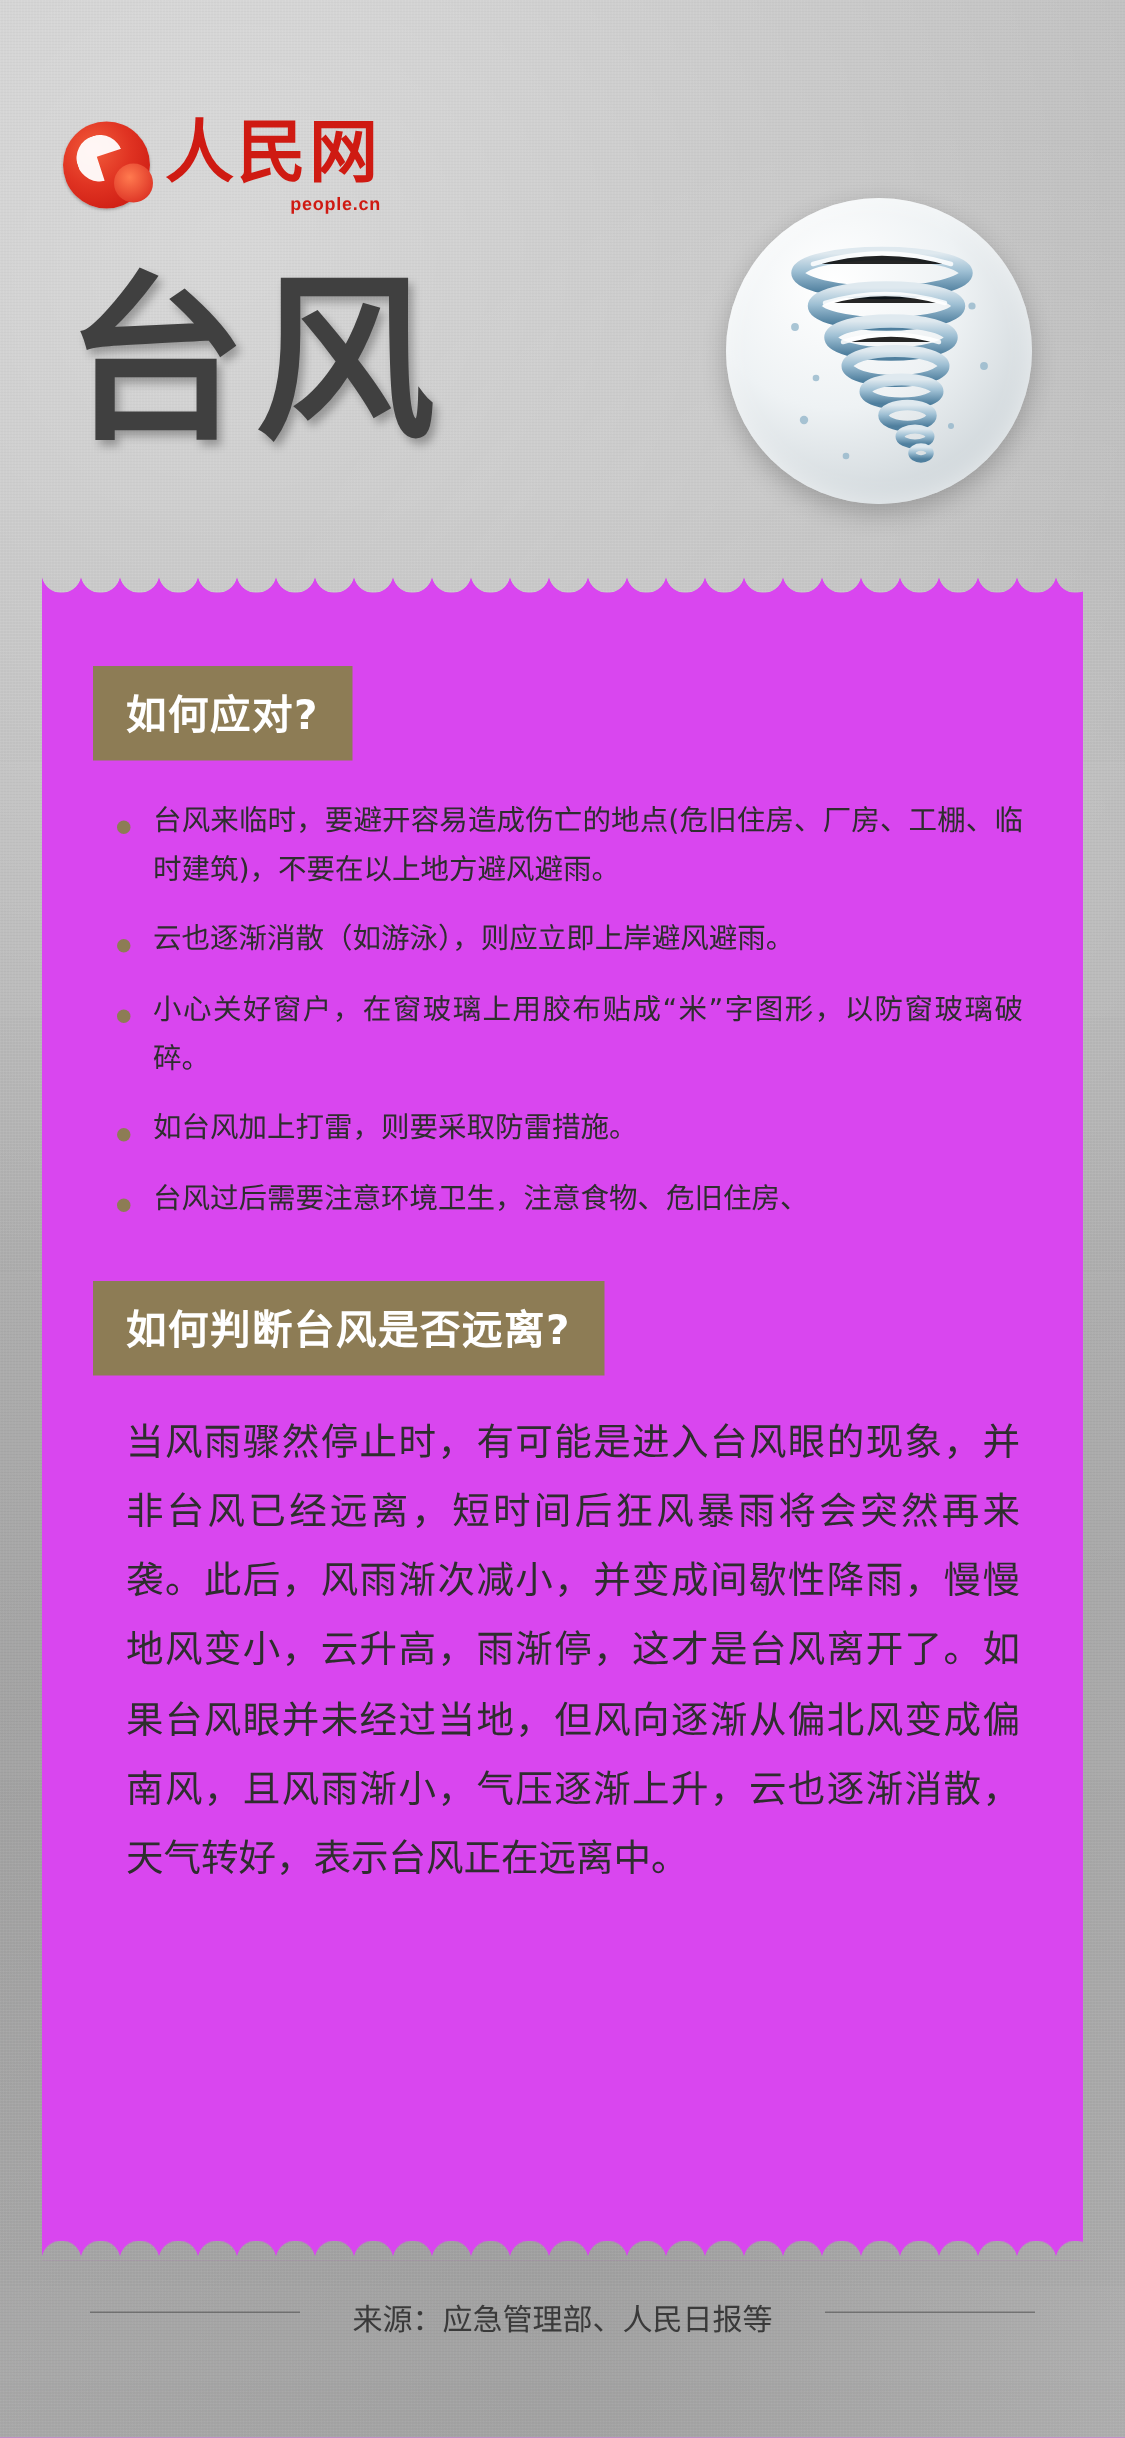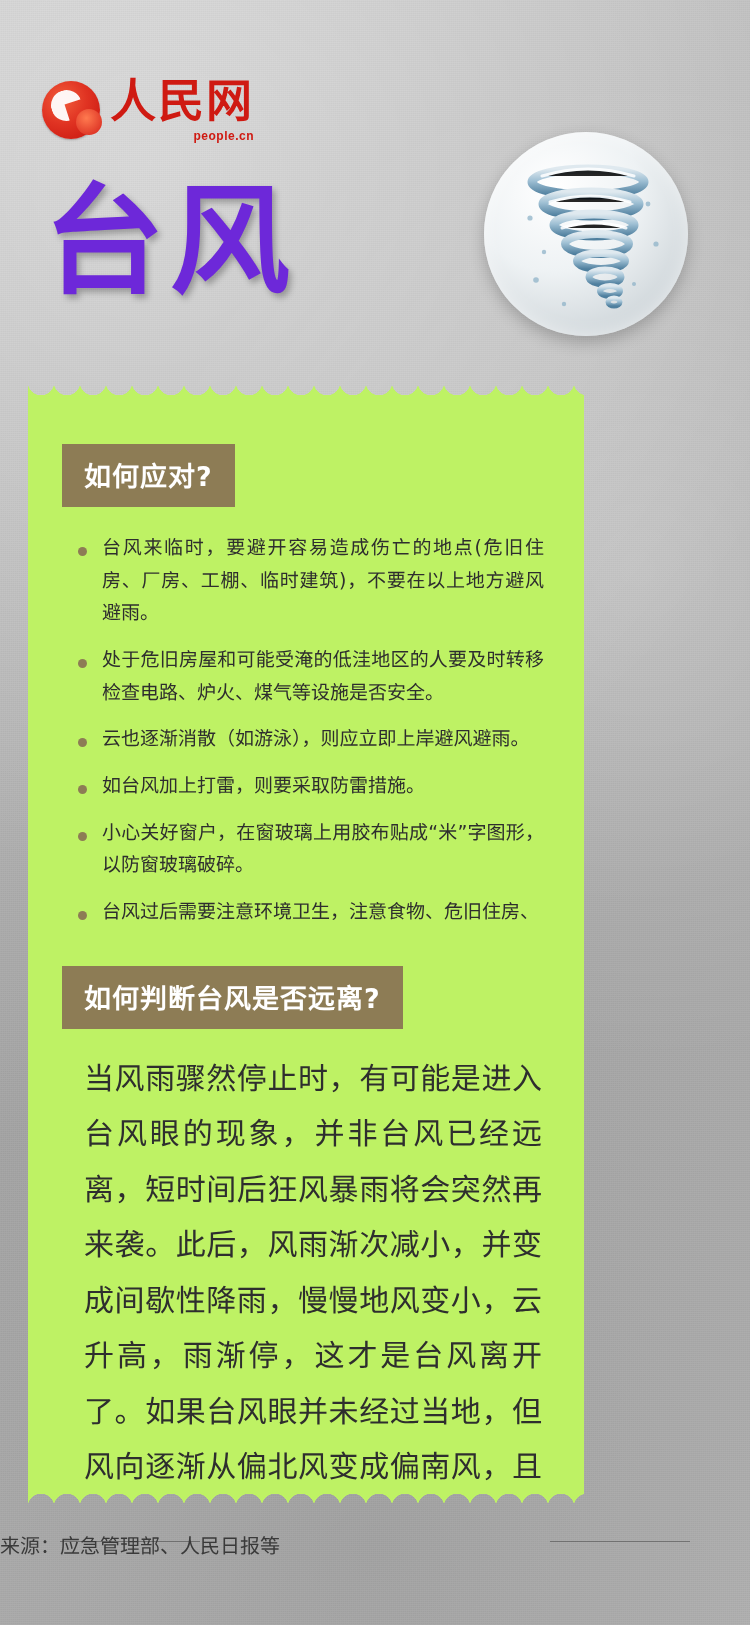--- a/index.html
+++ b/index.html
@@ -97,21 +97,21 @@
     letter-spacing: .5px;
   }
 
   .big-title {
     position: absolute;
     left: 44px;
     top: 182px;
     font-size: 120px;
     line-height: 1;
     font-weight: 700;
-    color: #6d28d9;
+    color: #404040;
     letter-spacing: 6px;
     font-family: "DejaVu Sans", "Liberation Sans", sans-serif;
     text-shadow: 3px 4px 6px rgba(0,0,0,.28);
   }
 
   .badge-circle {
     position: absolute;
     right: 62px;
     top: 132px;
     width: 204px;
@@ -121,23 +121,23 @@
     box-shadow: 0 6px 16px rgba(0,0,0,.22), inset 0 0 18px rgba(255,255,255,.6);
     overflow: hidden;
   }
   .badge-circle svg { display: block; }
 
   
   .card {
     position: absolute;
     left: 28px;
     top: 382px;
-    width: 556px;
+    width: 694px;
     height: 1125px;
-    background: #bef264;
+    background: #d946ef;
     box-shadow: 0 8px 26px rgba(0,0,0,.22);
     -webkit-mask:
       radial-gradient(circle 13px at 13px 0, transparent 0 13px, #000 13.5px) 0 0/26px 26px repeat-x,
       radial-gradient(circle 13px at 13px 26px, transparent 0 13px, #000 13.5px) 0 100%/26px 26px repeat-x,
       linear-gradient(#000, #000) 0 13px/100% calc(100% - 26px) no-repeat;
     mask:
       radial-gradient(circle 13px at 13px 0, transparent 0 13px, #000 13.5px) 0 0/26px 26px repeat-x,
       radial-gradient(circle 13px at 13px 26px, transparent 0 13px, #000 13.5px) 0 100%/26px 26px repeat-x,
       linear-gradient(#000, #000) 0 13px/100% calc(100% - 26px) no-repeat;
   }
@@ -180,33 +180,33 @@
     width: 9px;
     height: 9px;
     border-radius: 50%;
     background: #8d7c55;
   }
 
   .section2 { margin-top: 38px; }
 
   .para {
     margin: 22px 8px 0 22px;
-    font-size: 30px;
+    font-size: 25px;
     line-height: 1.85;
     color: #2e2e2e;
     text-align: justify;
     font-family: "DejaVu Sans", "Liberation Sans", sans-serif;
   }
 
   
   .footer {
     position: absolute;
     left: 0; right: 0;
     top: 1530px;
-    text-align: left;
+    text-align: center;
     font-size: 20px;
     color: #3a3a3a;
     font-family: "DejaVu Sans", "Liberation Sans", sans-serif;
   }
   .footer-rule {
     position: absolute;
     top: 1541px;
     height: 1px;
     background: rgba(70,70,70,.55);
     width: 140px;
@@ -268,24 +268,23 @@
   </div>
 </div>
 
 <div class="card">
   <div class="card-inner">
 
     <div class="section-heading">如何应对?</div>
 
     <ul class="tips">
       <li>台风来临时，要避开容易造成伤亡的地点(危旧住房、厂房、工棚、临时建筑)，不要在以上地方避风避雨。</li>
-      <li>处于危旧房屋和可能受淹的低洼地区的人要及时转移检查电路、炉火、煤气等设施是否安全。</li>
       <li>云也逐渐消散（如游泳），则应立即上岸避风避雨。</li>
+      <li>小心关好窗户，在窗玻璃上用胶布贴成“米”字图形，以防窗玻璃破碎。</li>
       <li>如台风加上打雷，则要采取防雷措施。</li>
-      <li>小心关好窗户，在窗玻璃上用胶布贴成“米”字图形，以防窗玻璃破碎。</li>
       <li>台风过后需要注意环境卫生，注意食物、危旧住房、</li>
     </ul>
 
     <div class="section2">
       <div class="section-heading">如何判断台风是否远离?</div>
       <div class="para">当风雨骤然停止时，有可能是进入台风眼的现象，并非台风已经远离，短时间后狂风暴雨将会突然再来袭。此后，风雨渐次减小，并变成间歇性降雨，慢慢地风变小，云升高，雨渐停，这才是台风离开了。如果台风眼并未经过当地，但风向逐渐从偏北风变成偏南风，且风雨渐小，气压逐渐上升，云也逐渐消散，天气转好，表示台风正在远离中。</div>
     </div>
 
   </div>
 </div>

